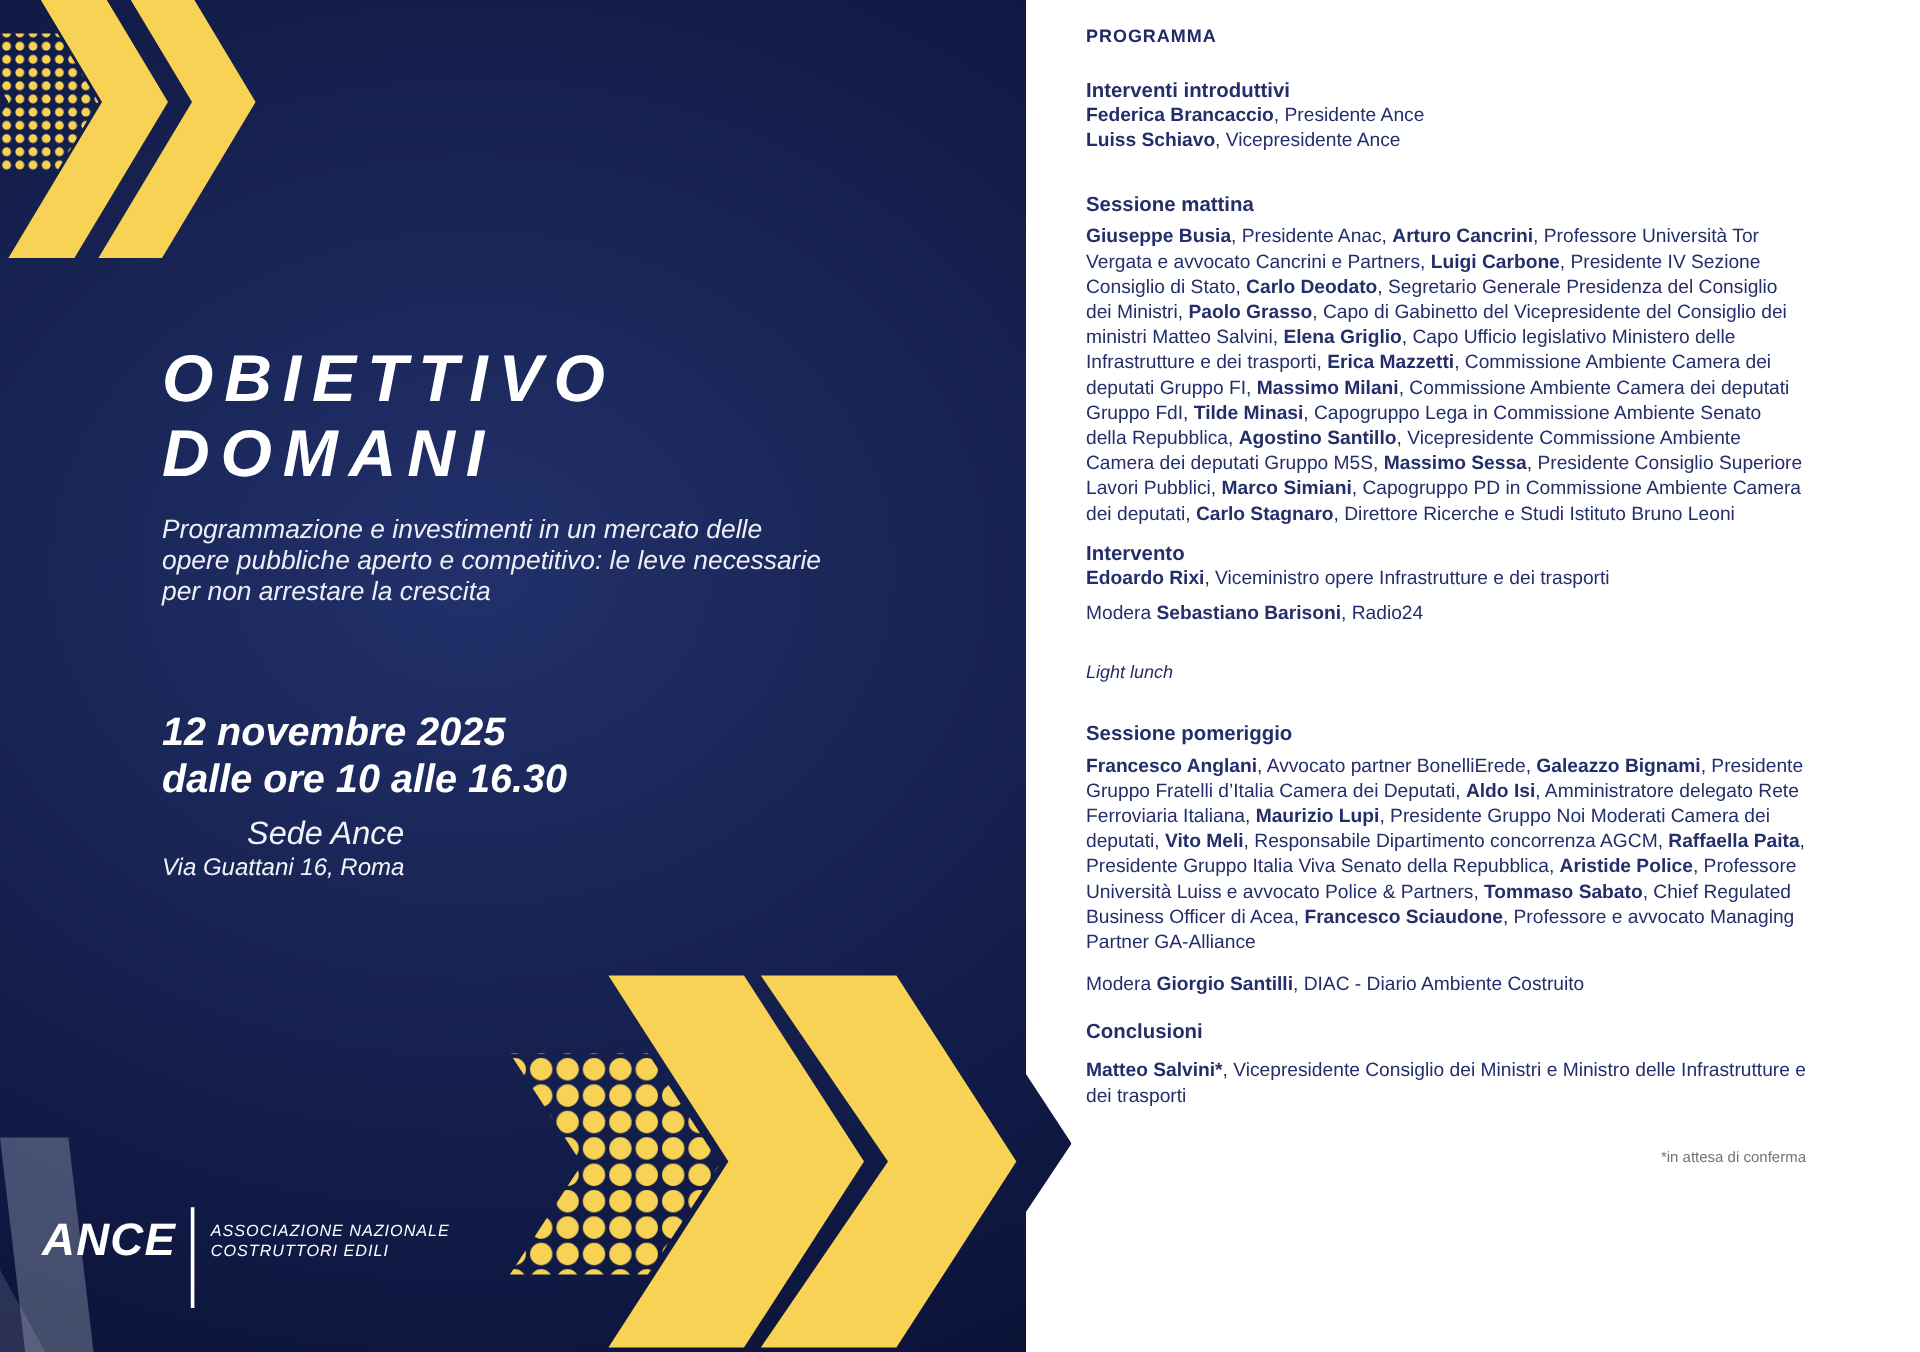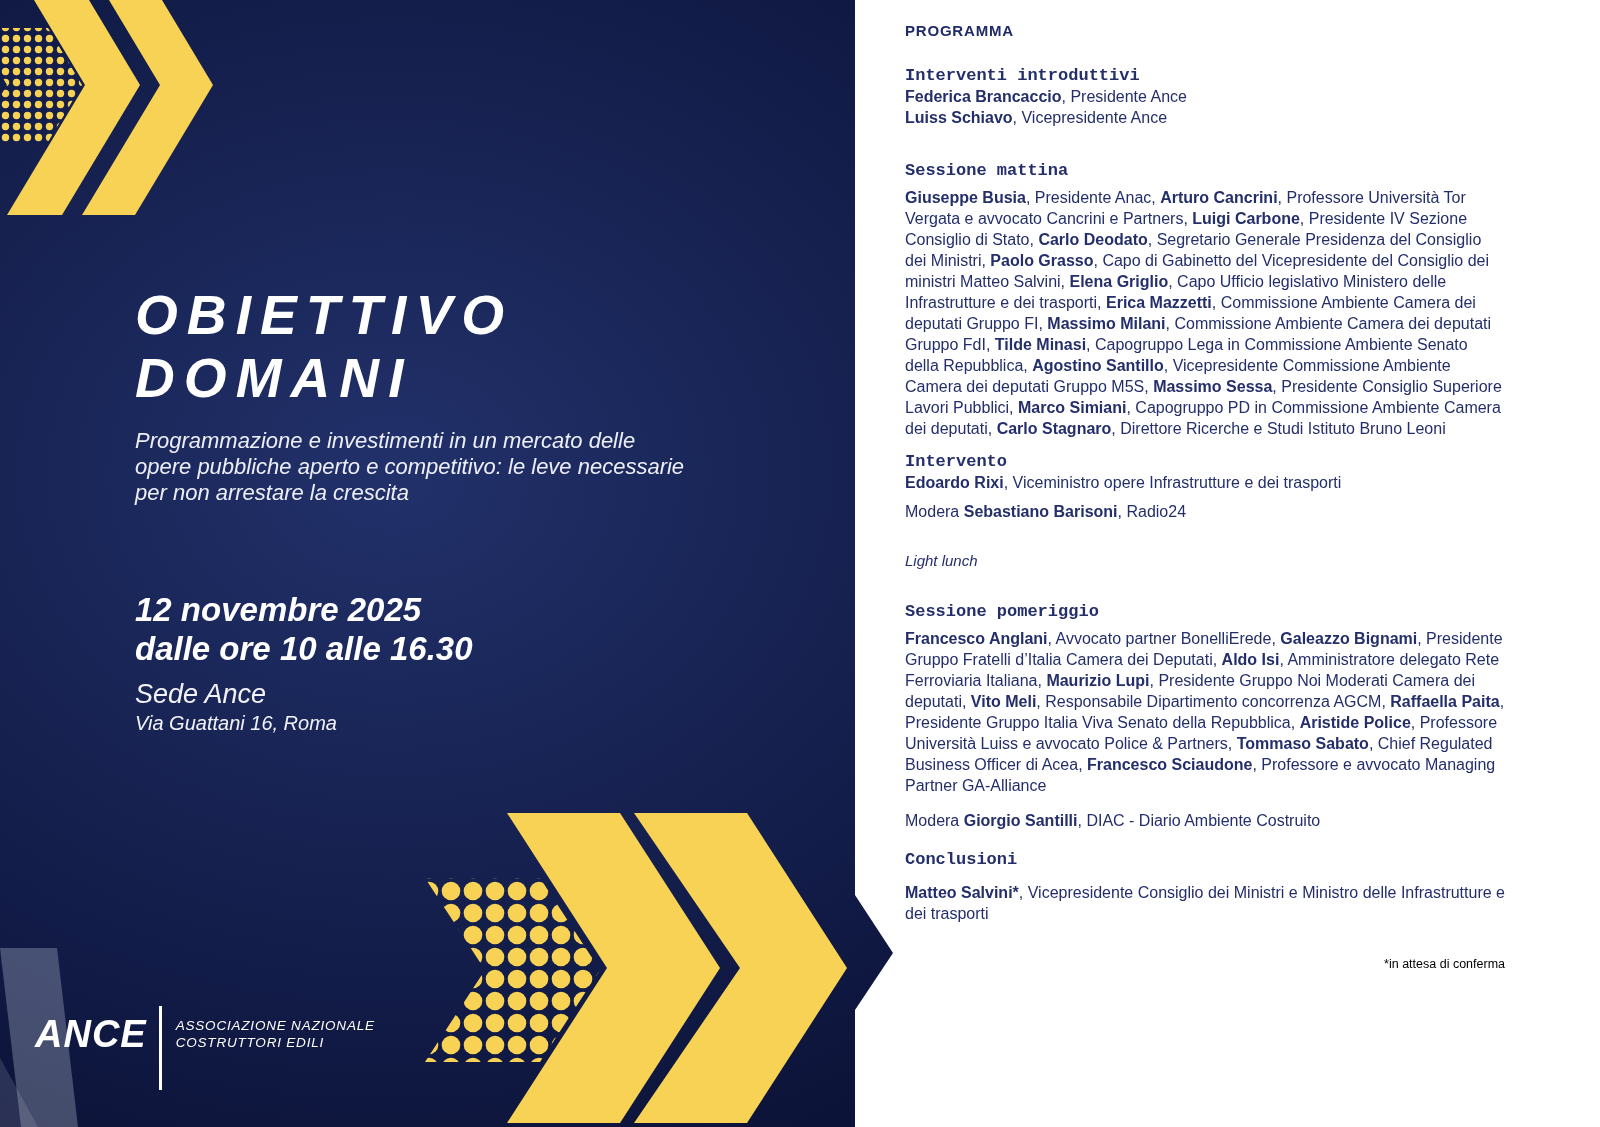--- a/index.html
+++ b/index.html
@@ -22,41 +22,41 @@
   .a-mark{position:absolute;left:0;top:930px;width:160px;height:197px;}
 
   .title-block{position:absolute;left:135px;top:284px;color:#ffffff;}
   .title-line{font-size:55px;font-weight:800;letter-spacing:0.165em;line-height:63px;}
   .subtitle{
     position:absolute;left:135px;top:428px;width:552px;color:#edeff7;
     font-size:22px;line-height:26px;font-weight:400;
   }
   .date-block{position:absolute;left:135px;top:590px;color:#ffffff;font-weight:800;font-size:33px;line-height:39px;}
   .venue-block{position:absolute;left:135px;top:678px;color:#f2f3f8;}
-  .venue-name{font-size:27px;line-height:32px;font-weight:400;}
+  .venue-name{font-size:27px;line-height:32px;font-weight:400;text-align:right;}
   .venue-address{font-size:20px;line-height:26px;font-weight:400;}
 
   .logo{position:absolute;left:35px;top:1004px;display:flex;align-items:flex-start;}
   .logo-wordmark{color:#ffffff;font-size:38px;font-weight:700;letter-spacing:1px;margin-top:9px;}
   .logo-divider{width:3px;height:84px;background:#ffffff;margin:2px 14px 0 12px;}
   .logo-tagline{color:#ffffff;font-size:13.5px;letter-spacing:0.8px;line-height:17px;font-weight:500;margin-top:13px;}
 
   
   .right-col{
     position:absolute;left:905px;top:0;width:600px;z-index:2;
     color:#242e6a;font-size:16px;line-height:21px;
   }
   .programma-heading{font-size:15px;font-weight:800;letter-spacing:0.8px;margin-top:20px;color:#1f2a66;}
-  .section-heading{font-size:17px;font-weight:700;margin-top:0;font-family:Liberation Mono, monospace;}
+  .section-heading{font-size:17px;font-weight:700;margin-top:0;}
   .b{font-weight:700;}
   .gap-24{margin-top:24px;} .gap-30{margin-top:30px;} .gap-32{margin-top:32px;}
   .gap-12{margin-top:12px;} .gap-8{margin-top:8px;} .gap-6{margin-top:6px;}
   .gap-14{margin-top:14px;} .gap-18{margin-top:18px;}
   .light-lunch{font-style:italic;font-size:15px;margin-top:28px;}
-  .footnote{margin-top:30px;text-align:right;font-size:12.5px;color:#000000;}
+  .footnote{margin-top:30px;text-align:right;font-size:12.5px;color:#737373;}
 </style>
 </head>
 <body>
 
 <div class="poster">
 
   <div class="left-panel">
 
     <svg class="chev-top" width="220" height="220" viewBox="0 0 220 220" xmlns="http://www.w3.org/2000/svg">
       <defs>

